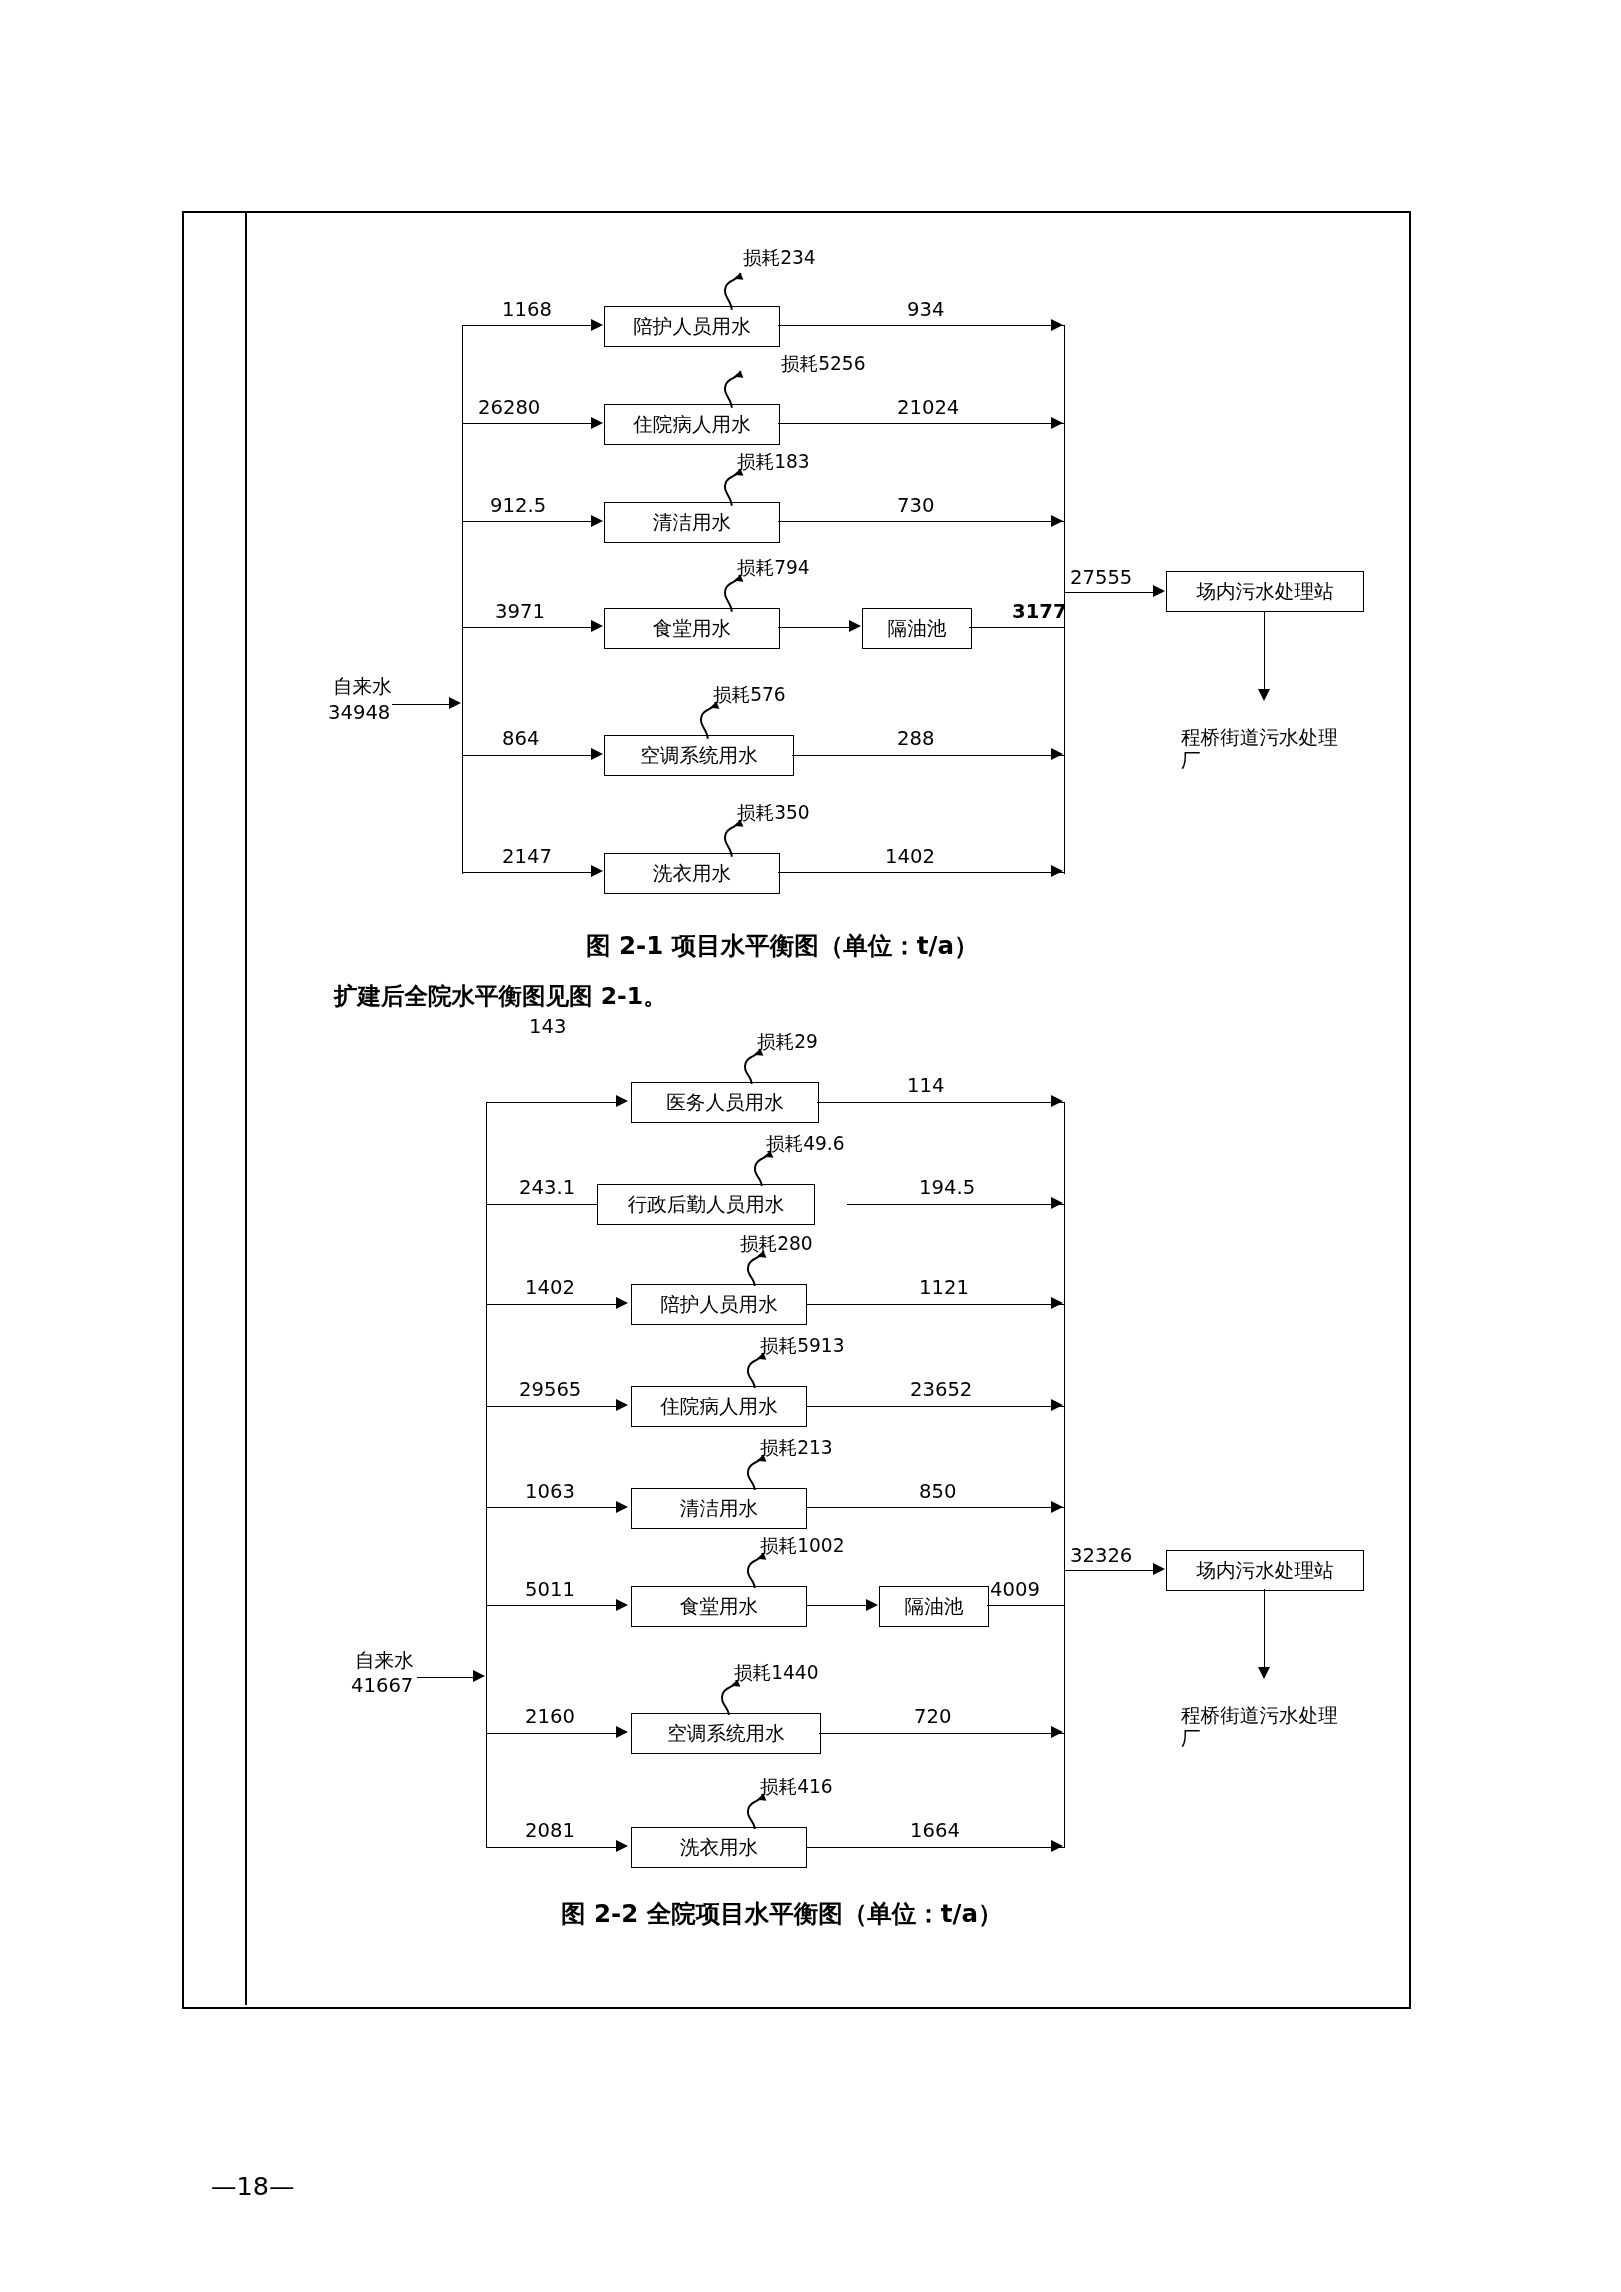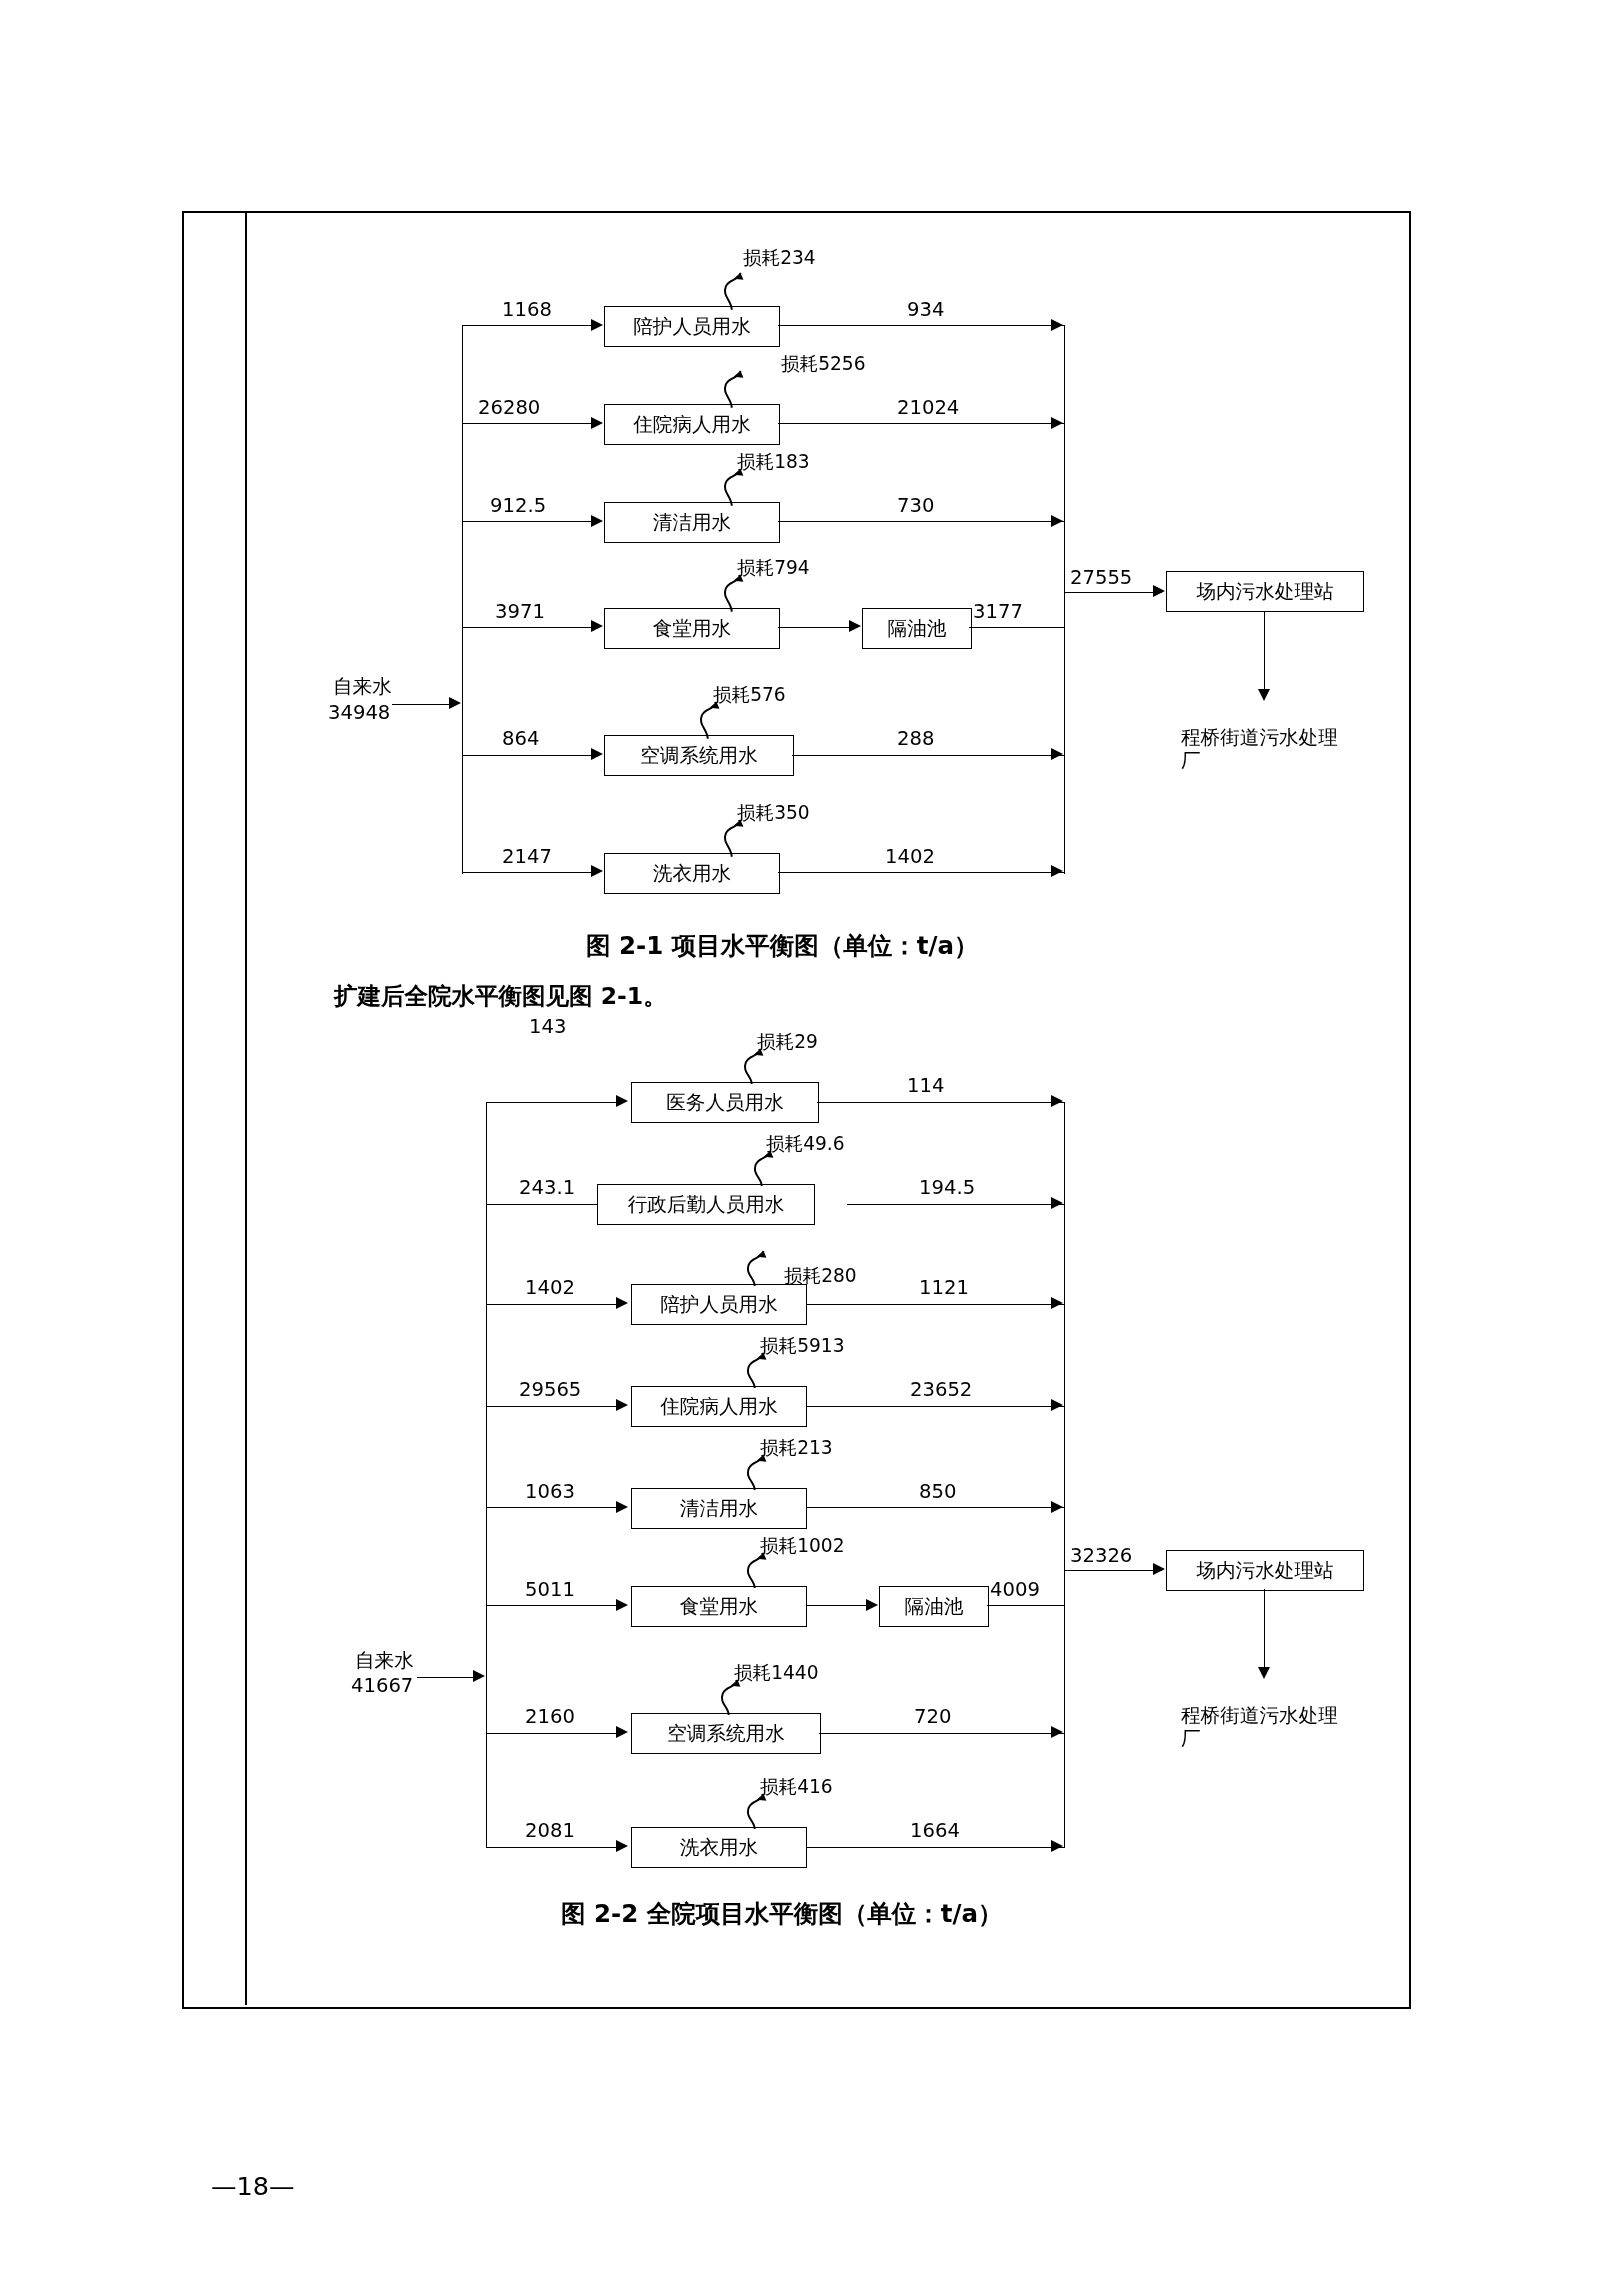--- a/index.html
+++ b/index.html
@@ -87,21 +87,21 @@
     <div class="loss" style="left:737px;top:449px;">损耗183</div>
 
     <div class="hline" style="left:462px;top:627px;width:137px;"></div>
     <div class="arrow-r" style="left:591px;top:620px;"></div>
     <div class="lbl" style="left:495px;top:601px;">3971</div>
     <div class="box" style="left:604px;top:608px;width:174px;height:39px;">食堂用水</div>
     <div class="hline" style="left:778px;top:627px;width:78px;"></div>
     <div class="arrow-r" style="left:849px;top:620px;"></div>
     <div class="box" style="left:862px;top:608px;width:108px;height:39px;">隔油池</div>
     <div class="hline" style="left:969px;top:627px;width:95px;"></div>
-    <div class="lbl" style="left:973px;top:601px;">3177</div>
+    <div class="lbl" style="left:1012px;top:601px;font-weight:bold;">3177</div>
     <svg class="squig" style="left:720px;top:559px;" width="39" height="55" viewBox="0 0 40 56">
       <path d="M12 54 C 12 44, 2 40, 6 30 C 9 22, 20 24, 21 16" fill="none" stroke="#000" stroke-width="2"></path>
       <path d="M21 16 l -7 6 l 10 1 z" fill="#000"></path>
     </svg>
     <div class="loss" style="left:737px;top:555px;">损耗794</div>
 
     <div class="hline" style="left:462px;top:755px;width:137px;"></div>
     <div class="arrow-r" style="left:591px;top:748px;"></div>
     <div class="lbl" style="left:502px;top:728px;">864</div>
     <div class="box" style="left:604px;top:735px;width:188px;height:39px;">空调系统用水</div>
@@ -180,21 +180,21 @@
     <div class="arrow-r" style="left:616px;top:1297px;"></div>
     <div class="lbl" style="left:525px;top:1277px;">1402</div>
     <div class="box" style="left:631px;top:1284px;width:174px;height:39px;">陪护人员用水</div>
     <div class="hline" style="left:806px;top:1304px;width:259px;"></div>
     <div class="lbl" style="left:919px;top:1277px;">1121</div>
     <div class="arrow-r" style="left:1051px;top:1297px;"></div>
     <svg class="squig" style="left:743px;top:1237px;" width="39" height="51" viewBox="0 0 40 52">
       <path d="M12 50 C 12 42, 2 38, 6 28 C 9 20, 20 22, 21 14" fill="none" stroke="#000" stroke-width="2"></path>
       <path d="M21 14 l -7 6 l 10 1 z" fill="#000"></path>
     </svg>
-    <div class="loss" style="left:784px;top:1231px;margin-top:32px;">损耗280</div>
+    <div class="loss" style="left:740px;top:1231px;">损耗280</div>
 
     <div class="hline" style="left:486px;top:1406px;width:137px;"></div>
     <div class="arrow-r" style="left:616px;top:1399px;"></div>
     <div class="lbl" style="left:519px;top:1379px;">29565</div>
     <div class="box" style="left:631px;top:1386px;width:174px;height:39px;">住院病人用水</div>
     <div class="hline" style="left:806px;top:1406px;width:259px;"></div>
     <div class="lbl" style="left:910px;top:1379px;">23652</div>
     <div class="arrow-r" style="left:1051px;top:1399px;"></div>
     <svg class="squig" style="left:743px;top:1339px;" width="39" height="51" viewBox="0 0 40 52">
       <path d="M12 50 C 12 42, 2 38, 6 28 C 9 20, 20 22, 21 14" fill="none" stroke="#000" stroke-width="2"></path>

